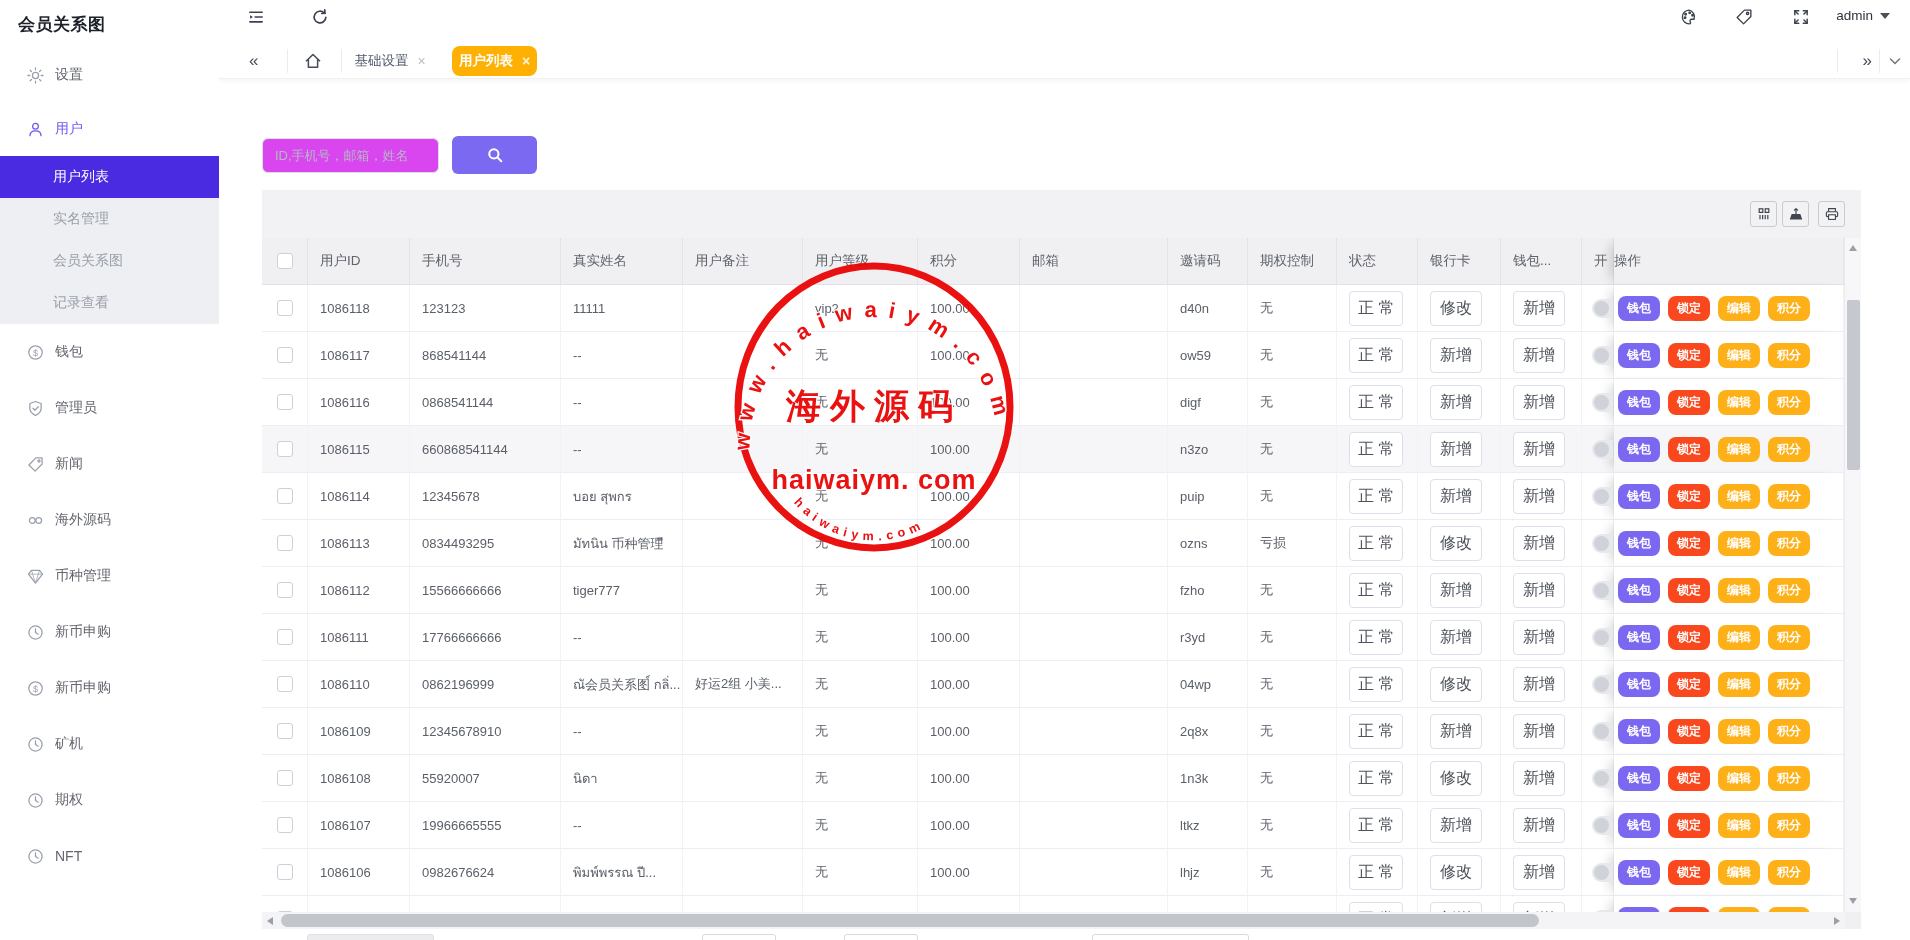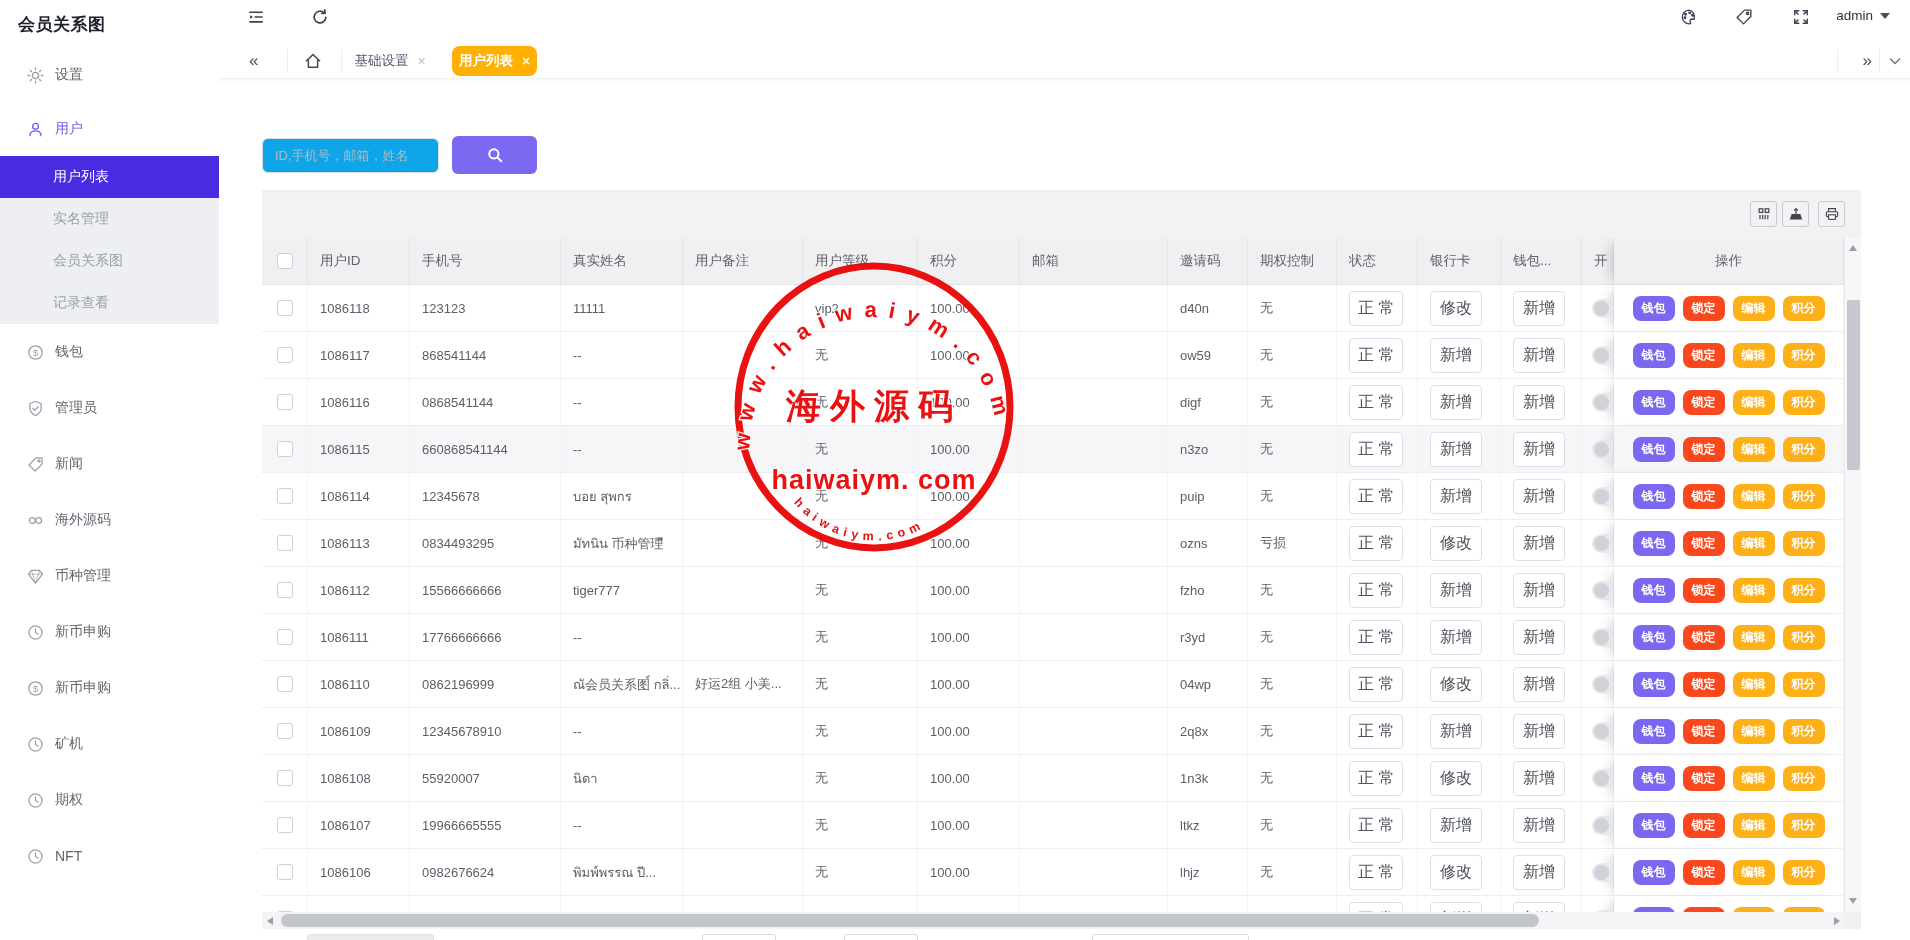--- a/index.html
+++ b/index.html
@@ -26,36 +26,36 @@
 .tabbar{position:absolute;left:219px;right:0;top:44px;height:35px;background:#fff;border-bottom:1px solid #f1f1f2;box-shadow:0 2px 5px rgba(0,0,0,.045);z-index:5}
 .tb-sep{position:absolute;top:5px;bottom:5px;width:1px;background:#ececef}
 .nav-gl{position:absolute;top:6px;font-size:17px;color:#454b57;cursor:pointer;line-height:22px}
 .home-ico{position:absolute;left:84px;top:7px;width:20px;height:20px;color:#454b57;cursor:pointer}
 .tab{position:absolute;top:2px;height:30px;display:flex;align-items:center;justify-content:center;gap:9px;font-size:13.5px;border-radius:8px;color:#515a6e;cursor:pointer}
 .tab .x{color:#b9bdc7;font-size:14px}
 .tab.active{background:var(--tab-active);color:#fff;font-weight:bold}
 .tab.active .x{color:rgba(255,255,255,.85)}
 .chev{position:absolute;top:9px;width:16px;height:16px;color:#70767f;cursor:pointer}
 
-.search-input{position:absolute;left:262px;top:138px;width:177px;height:35px;border:1px solid #dcdfe6;border-radius:6px;padding:0 12px;font-size:13px;color:#333;background:#0ea5e9}
+.search-input{position:absolute;left:262px;top:138px;width:177px;height:35px;border:1px solid #dcdfe6;border-radius:6px;padding:0 12px;font-size:13px;color:#333;background:#d946ef}
 .search-input::placeholder{color:#b3bac4}
 .search-btn{position:absolute;left:452px;top:136px;width:85px;height:38px;background:var(--accent);border:none;border-radius:6px;display:flex;align-items:center;justify-content:center;cursor:pointer}
 .search-btn svg{width:18px;height:18px;color:#fff}
 
 .toolbar{position:absolute;left:262px;top:190px;width:1599px;height:48px;background:#f2f2f4}
 .tool-btn{position:absolute;top:11px;width:27px;height:26px;border:1px solid #c9cacd;border-radius:3px;display:flex;align-items:center;justify-content:center;color:#3f444d;cursor:pointer}
 .tool-btn svg{width:16px;height:16px}
 
 .table-wrap{position:absolute;left:262px;top:238px;width:1582px;height:674px;overflow:hidden;background:#fff}
 table{border-collapse:separate;border-spacing:0;table-layout:fixed;width:1582px;font-size:13px;color:#5b6068}
 th{height:47px;background:#f0f0f2;font-weight:normal;color:#5f646c;text-align:left;padding:0 4px 0 12px;border-right:1px solid #e4e4e8;border-bottom:1px solid #e2e2e6;font-size:13.5px;white-space:nowrap;overflow:hidden}
 td{height:47px;padding:0 4px 0 12px;border-right:1px solid #f2f3f6;border-bottom:1px solid #eceef3;background:#fff;overflow:hidden;white-space:nowrap}
 tr.hl td{background:#f6f6f9}
 th.c0,td.c0{padding:0;text-align:center}
-th.op,td.op{text-align:center;padding:0;box-shadow:-10px 0 12px -6px rgba(0,0,0,.16)}
+th.op,td.op{padding:0;box-shadow:-10px 0 12px -6px rgba(0,0,0,.16)}
 td.c13{padding:0 0 0 10px}
 .chk{display:inline-block;width:16px;height:16px;border:1px solid #ccd0d9;border-radius:3px;background:#fff;vertical-align:middle;cursor:pointer}
 .badge{display:inline-block;min-width:52px;padding:6px 8px;border:1px solid #dbe0ea;border-radius:4px;background:#fff;font-size:16px;color:#4f545c;text-align:center;cursor:pointer}
 .abtn{display:inline-block;height:25px;line-height:25px;padding:0 9px;border-radius:8px;color:#fff;font-size:12px;font-weight:bold;margin:0 4px;cursor:pointer}
 .b-wallet{background:var(--btn-wallet)}
 .b-lock{background:var(--btn-lock)}
 .b-edit{background:var(--btn-edit)}
 .b-points{background:var(--btn-points)}
 .toggle{display:inline-block;width:38px;height:19px;border-radius:10px;background:#e7e8ec;position:relative;vertical-align:middle;cursor:pointer}
 .toggle::after{content:"";position:absolute;left:2px;top:2px;width:15px;height:15px;border-radius:50%;background:#cfd2d8}

